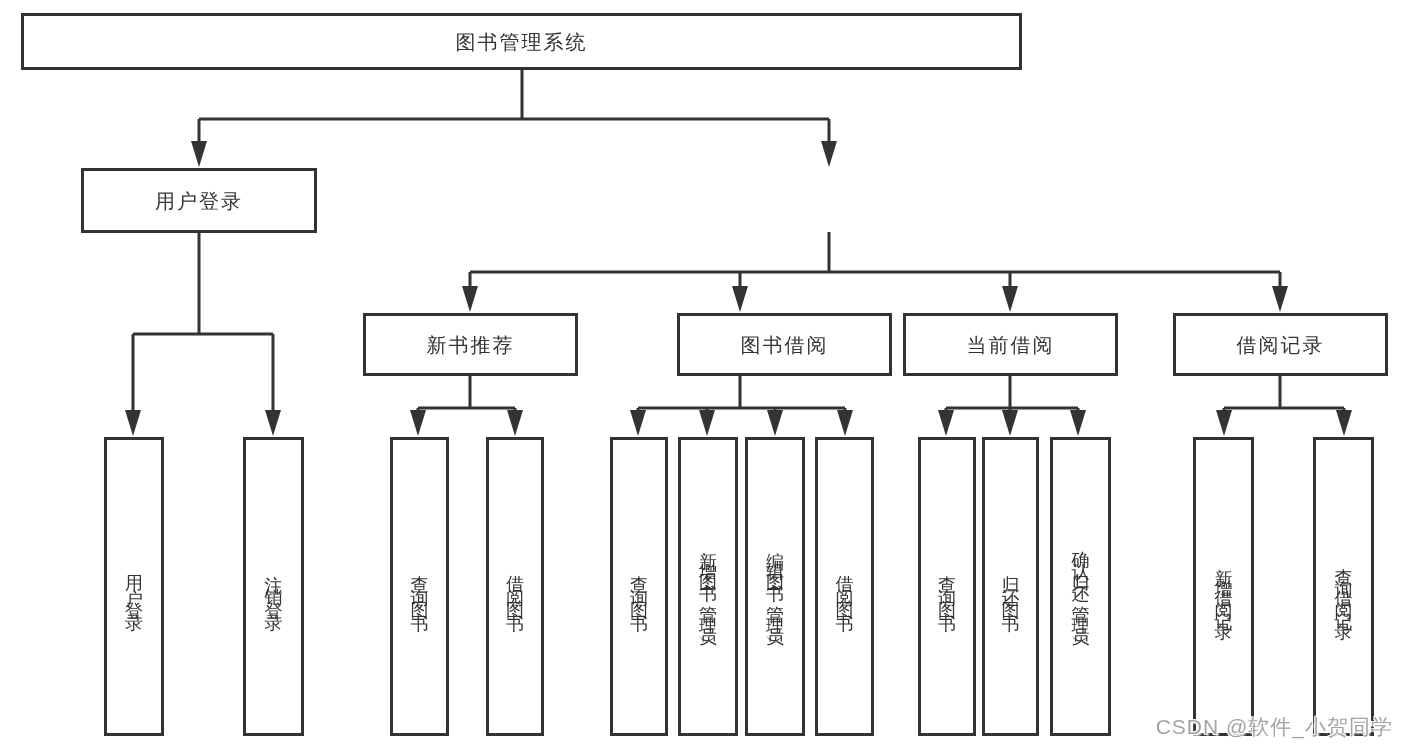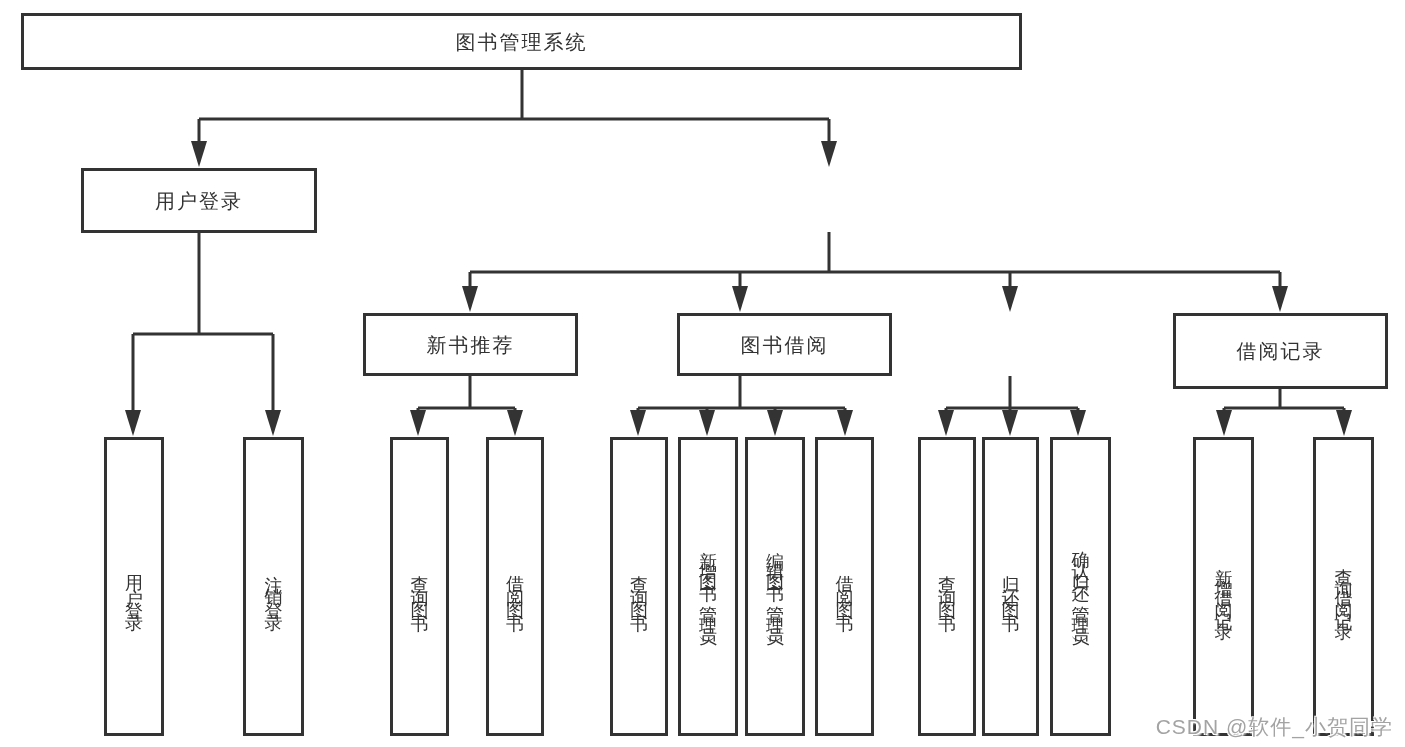--- a/index.html
+++ b/index.html
@@ -98,21 +98,22 @@
       <polygon points="1336,410 1352,410 1344,436"></polygon>
     </g>
   </svg>
 
   <div class="node hnode root" style="left:21px;top:13px;width:1001px;height:57px;">图书管理系统</div>
 
   <div class="node hnode" style="left:81px;top:168px;width:236px;height:65px;">用户登录</div>
 
   <div class="node hnode" style="left:363px;top:313px;width:215px;height:63px;">新书推荐</div>
   <div class="node hnode" style="left:633px;top:313px;width:215px;height:63px;margin-left:44px;">图书借阅</div>
-  <div class="node hnode" style="left:1173px;top:313px;width:215px;height:76px;">借阅记录</div>
+  <div class="node hnode" style="left:903px;top:313px;width:215px;height:63px;">当前借阅</div>
+  <div class="node hnode" style="left:1173px;top:313px;width:215px;height:63px;">借阅记录</div>
 
   <div class="node vnode" style="left:104px;width:60px;">
     <span>用户登录</span>
   </div>
   <div class="node vnode" style="left:243px;width:61px;">
     <span>注销登录</span>
   </div>
 
   <div class="node vnode" style="left:390px;width:59px;">
     <span>查询图书</span>

